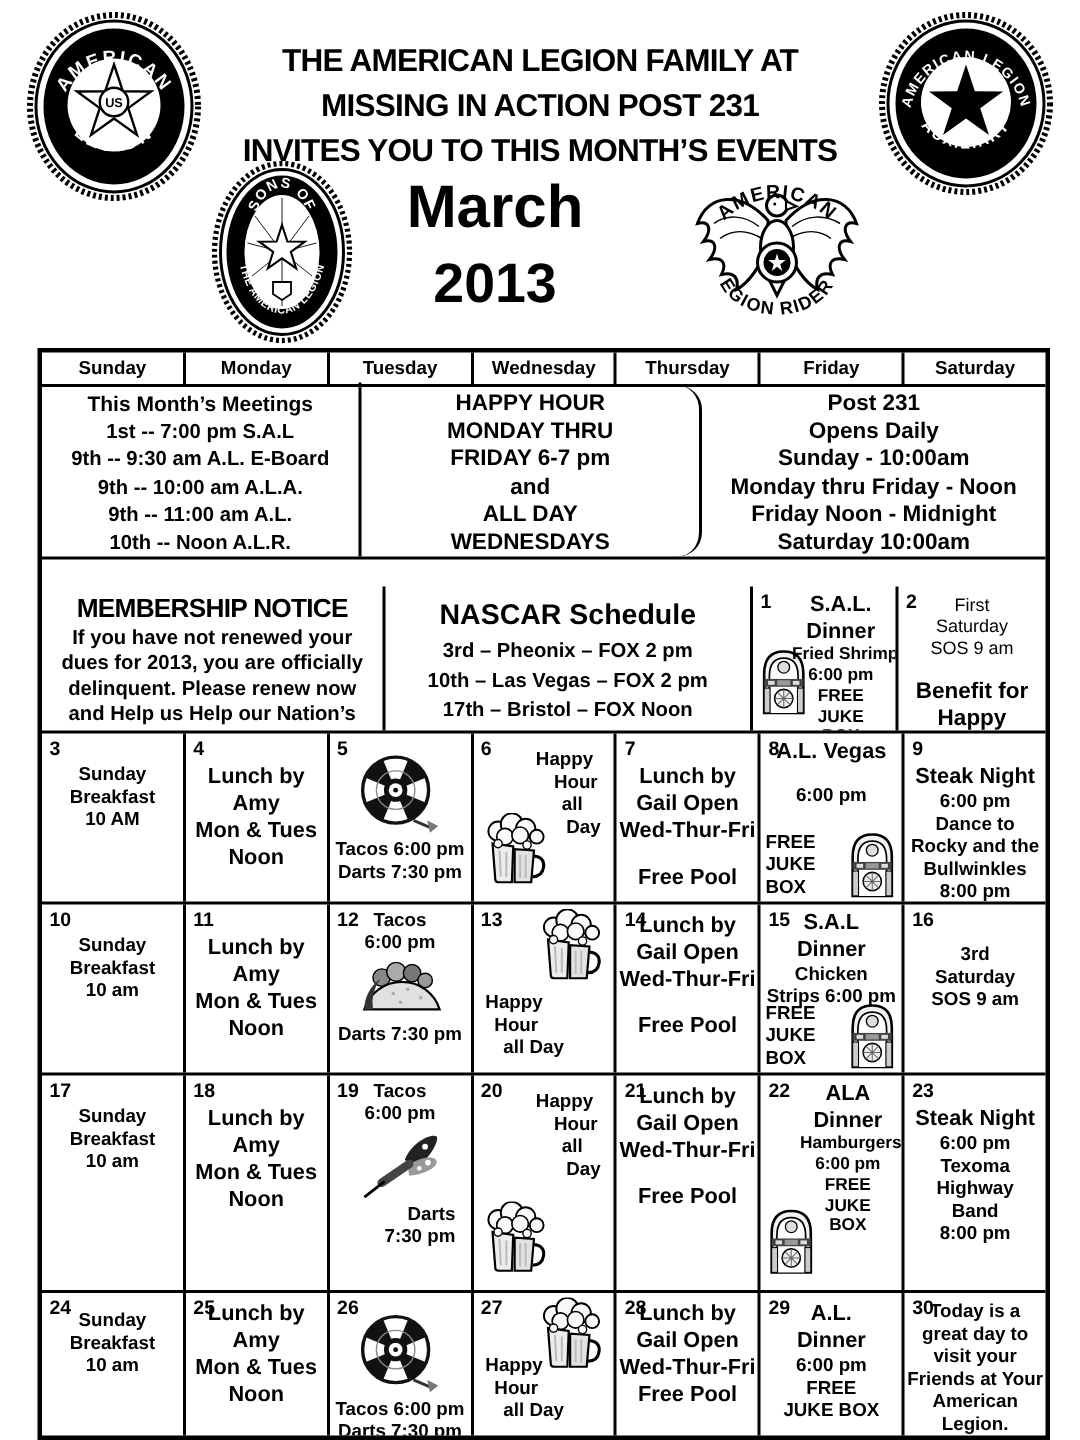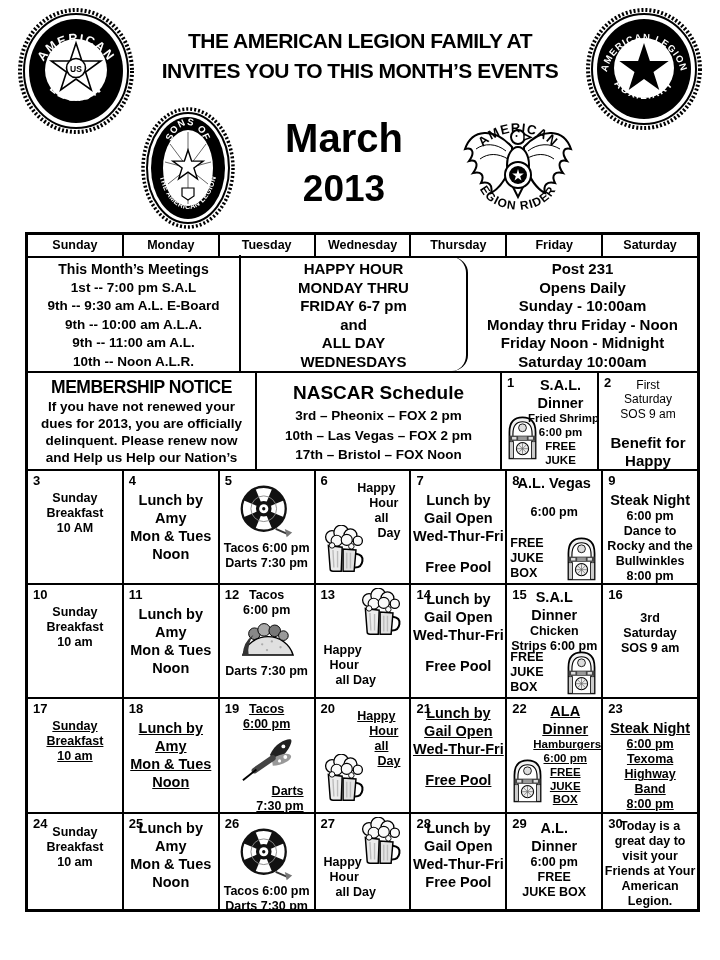--- a/index.html
+++ b/index.html
@@ -6,33 +6,33 @@
   .page{position:relative;width:720px;height:960px;background:#fff;overflow:hidden;
         font-family:"Liberation Sans",sans-serif;color:#000;}
   
   .emblem{position:absolute;}
   .em-legion{left:16px;top:6px;width:120px;height:130px;}
   .em-aux{left:584px;top:6px;width:120px;height:126px;}
   .em-sal{left:140px;top:104px;width:96px;height:126px;}
   .em-riders{left:460px;top:102px;width:116px;height:126px;}
   .title{position:absolute;left:140px;top:26px;width:440px;text-align:center;
          font-weight:bold;font-size:21px;line-height:30px;letter-spacing:-0.5px;}
-  .month-block{position:absolute;left:264px;top:112px;width:160px;text-align:center;font-weight:bold;}
+  .month-block{position:absolute;left:250px;top:112px;width:160px;text-align:center;font-weight:bold;}
   .month-name{font-size:40px;line-height:52px;}
   .month-year{font-size:37px;line-height:50px;}
   
   .cal{position:absolute;left:25px;top:232px;width:675px;border:3px solid #000;
        display:flex;flex-direction:column;box-sizing:border-box;background:#fff;}
   .row{display:flex;border-bottom:2px solid #000;box-sizing:border-box;}
   .row:last-child{border-bottom:none;}
   .row-hdr{height:23px;}
   .row-info{height:115px;align-items:flex-end;}
-  .row-notice{height:98px;}
+  .row-notice{height:98px;margin-top:18px;}
   .row-w0,.row-w1{height:114px;}
-  .row-w2{height:115px;text-decoration:underline;}
+  .row-w2{height:145px;}
   .row-w3{height:95px;}
   .row-hdr>div{flex:1;border-right:2px solid #000;text-align:center;
                font-size:12.5px;font-weight:bold;line-height:21px;box-sizing:border-box;}
   .row>div:last-child{border-right:none;}
   .cell{position:relative;border-right:2px solid #000;box-sizing:border-box;
         overflow:hidden;font-weight:bold;}
   .row-w0>.cell,.row-w1>.cell,.row-w2>.cell,.row-w3>.cell{flex:1 1 0;}
   
   .c-meet{width:213px;text-align:center;padding-top:5px;}
   .c-happy{width:227px;text-align:center;padding-top:3px;border-radius:16px;}
@@ -158,20 +158,21 @@
     <polygon points="50,78 66,78 58,94" fill="#fff" stroke="#000" stroke-width="2"></polygon>
     <circle cx="58" cy="72" r="13" fill="#fff" stroke="#000" stroke-width="2"></circle>
     <circle cx="58" cy="72" r="9" fill="#000"></circle>
     <polygon points="58,66 59.3,70.4 63.8,70.4 60.2,73.2 61.5,77.6 58,74.9 54.5,77.6 55.8,73.2 52.2,70.4 56.7,70.4" fill="#fff"></polygon>
     <text font-size="13" font-weight="bold" fill="#000" letter-spacing="1"><textPath href="#rd-top" startOffset="50%" text-anchor="middle">AMERICAN</textPath></text>
     <text font-size="12" font-weight="bold" fill="#000" letter-spacing="1"><textPath href="#rd-bot" startOffset="50%" text-anchor="middle">LEGION RIDERS</textPath></text>
   </svg>
 
   <div class="title">
     <div>THE AMERICAN LEGION FAMILY AT</div>
+    <div>MISSING IN ACTION POST 231</div>
     <div>INVITES YOU TO THIS MONTH’S EVENTS</div>
   </div>
   <div class="month-block">
     <div class="month-name">March</div>
     <div class="month-year">2013</div>
   </div>
 
   <div class="cal">
 
     <div class="row row-hdr">

